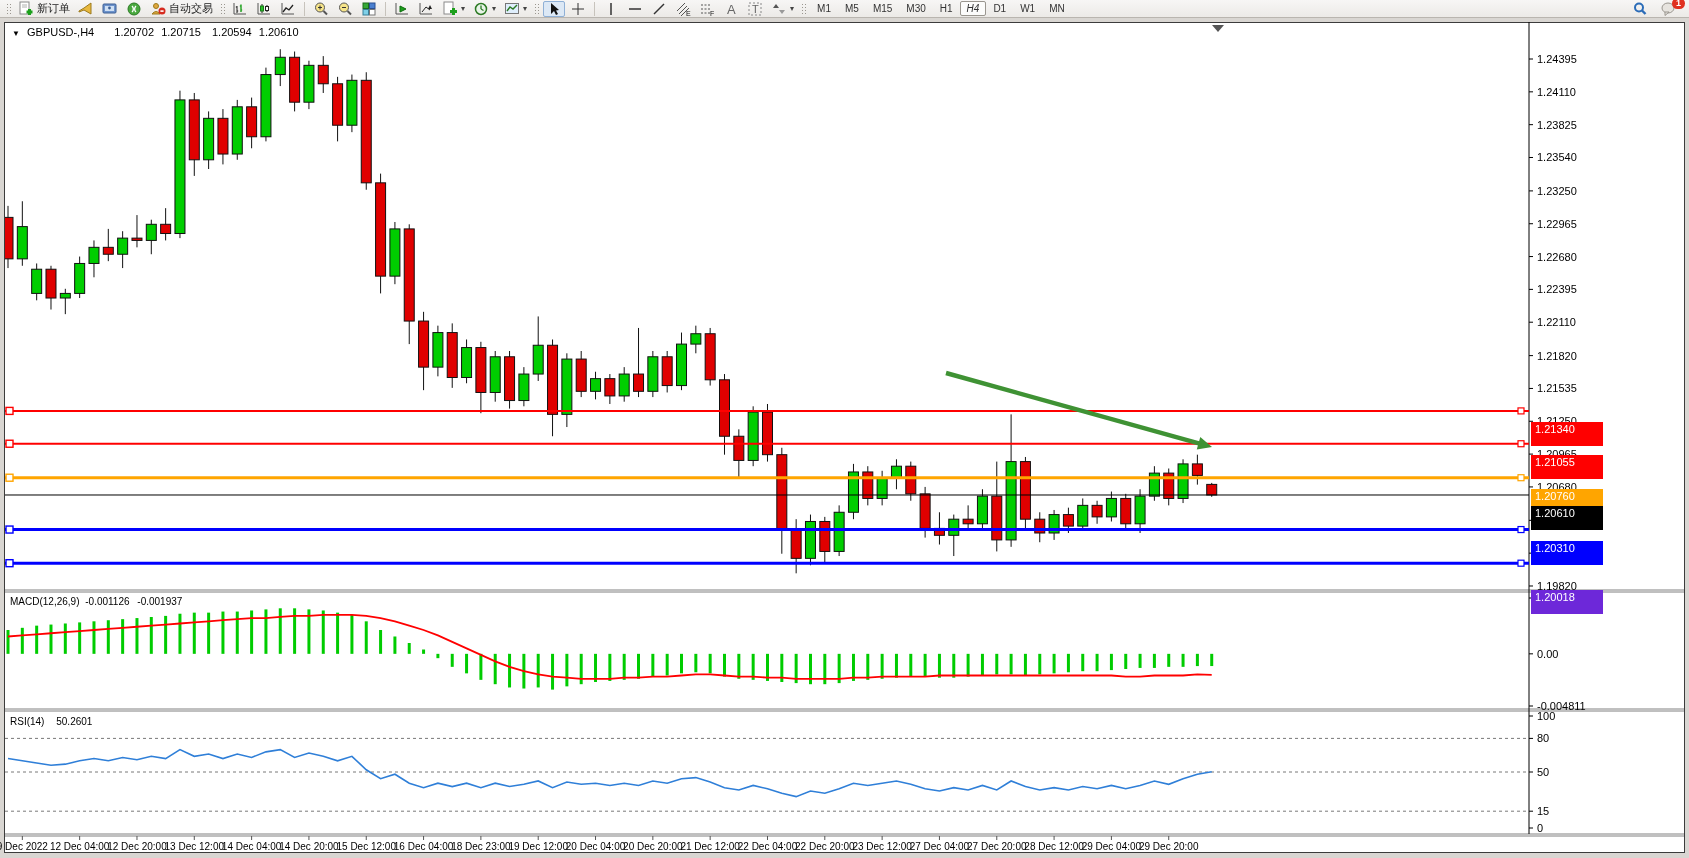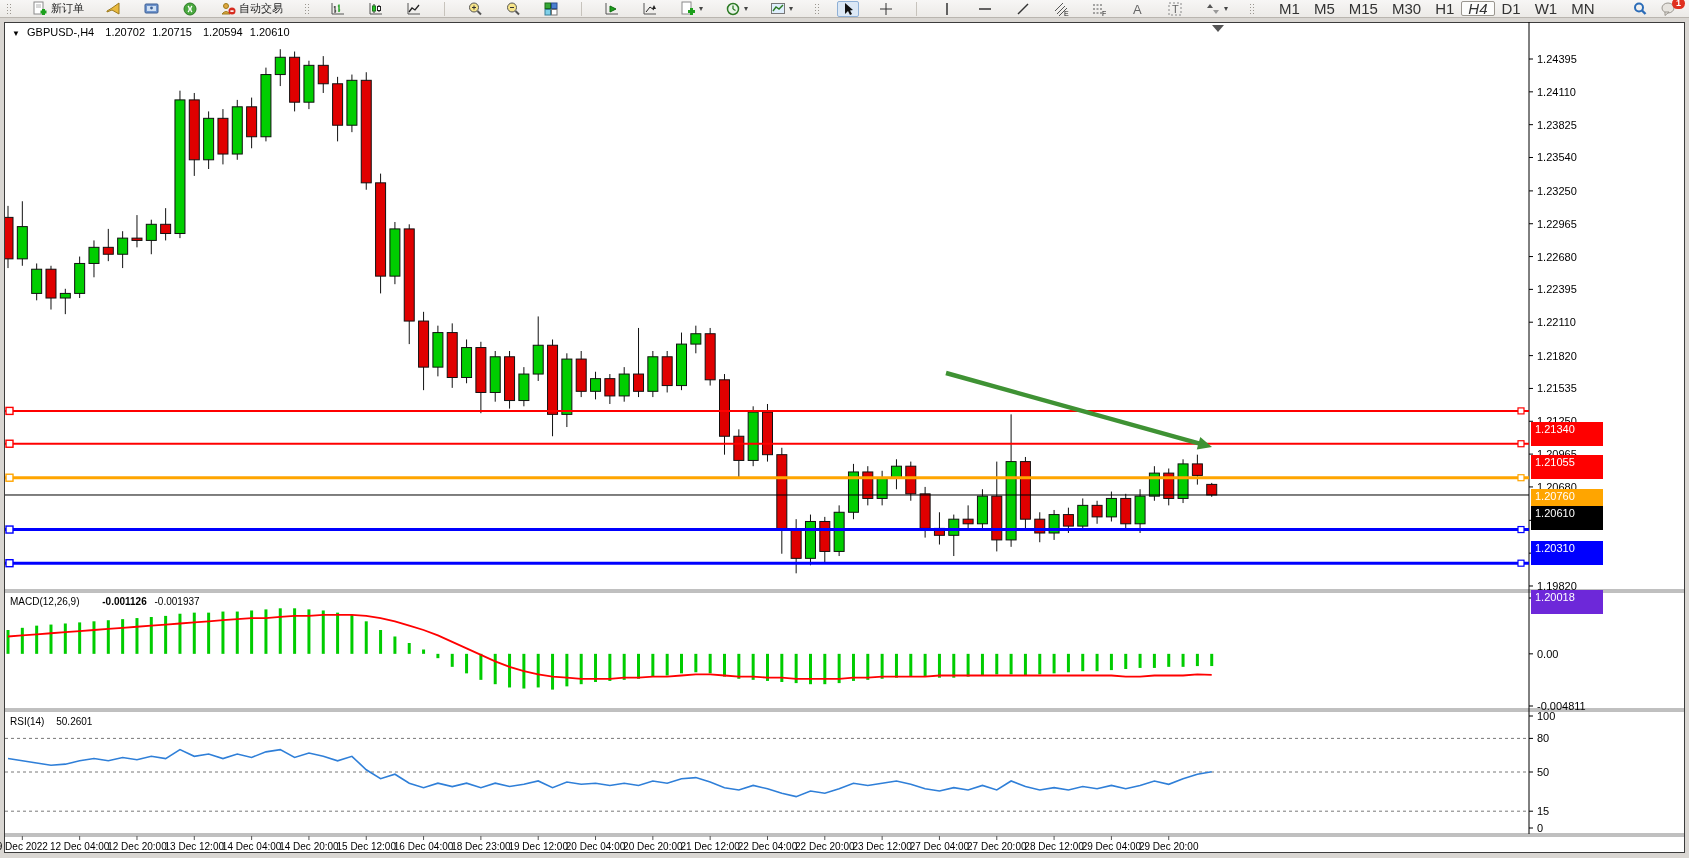--- a/index.html
+++ b/index.html
@@ -3,34 +3,34 @@
 <meta charset="utf-8">
 <style>
   * { margin:0; padding:0; box-sizing:border-box; }
   html,body { width:1689px; height:858px; overflow:hidden;
     font-family:"Liberation Sans", sans-serif; background:#d9d6d2; }
   .window { position:relative; width:1689px; height:858px; }
 
   
   .toolbar { position:absolute; left:0; top:0; width:1689px; height:18px;
     background:linear-gradient(#f7f6f5,#eceae7); border-bottom:1px solid #b9b5af;
-    display:flex; align-items:center; padding:0 4px; gap:16px; }
+    display:flex; align-items:center; padding:0 4px; gap:2px; }
   .grip { width:5px; height:12px; margin:0 2px;
     background-image:radial-gradient(circle,#9a968f 35%,transparent 40%);
     background-size:3px 3px; }
   .tsep { width:1px; height:14px; background:#c7c3bc; margin:0 3px; }
   .tbtn { height:16px; min-width:18px; display:flex; align-items:center;
     justify-content:center; gap:3px; padding:0 2px; border:1px solid transparent;
     border-radius:2px; cursor:default; }
   .tbtn.pressed { background:#dce8f5; border-color:#8fb0d6; }
   .tbtn svg { display:block; }
   .tlabel { font-size:11px; color:#222; white-space:nowrap; }
   .caret { font-size:8px; color:#444; line-height:8px; }
   .tf-wrap { display:flex; align-items:center; }
-  .tf-btn { font-size:15px; color:#333; padding:1px 6px; height:15px;
+  .tf-btn { font-size:10px; color:#333; padding:1px 6px; height:15px;
     display:flex; align-items:center; border:1px solid transparent; }
   .tf-btn.active { background:#fcfcfb; border:1px solid #9a968f; border-radius:2px;font-style:italic; }
   .toolbar-right { margin-left:auto; display:flex; align-items:center; gap:6px; padding-right:6px; }
   .badge { position:absolute; top:-4px; right:-7px; background:#e03020; color:#fff;
     font-size:9px; font-weight:bold; border-radius:7px; padding:0 4px; height:11px;
     line-height:11px; }
 
   
   .chart-frame { position:absolute; left:4px; top:22px; width:1681px; height:831px;
     background:#fff; border:1px solid #3c3c3c; }
@@ -755,29 +755,29 @@
         <line x1="1197.39" y1="653.8377672924405" x2="1197.39" y2="666.089549242044" stroke="#00CC00" stroke-width="3"></line>
         <line x1="1211.72" y1="653.8377672924405" x2="1211.72" y2="666.0461801023994" stroke="#00CC00" stroke-width="3"></line>
       </g>
       <polyline points="8,636.490111434595 22.33,635.4058829434796 36.66,634.3216544523642 50.99,633.2374259612488 65.32,632.1531974701335 79.65,631.0689689790182 93.98,629.9847404879029 108.31,628.9005119967875 122.64,627.8162835056721 136.97,626.7320550145567 151.3,625.6478265234414 165.63,624.5635980323261 179.96,623.4793695412108 194.29,622.3951410500954 208.62,621.31091255898 222.95,620.2266840678647 237.28,619.1424555767493 251.61,618.0582270856339 265.94,618.0582270856339 280.27,616.9739985945187 294.6,615.8897701034033 308.93,615.8897701034033 323.26,614.8055416122879 337.59,614.8055416122879 351.92,614.8055416122879 366.25,615.8897701034033 380.58,618.0582270856339 394.91,621.31091255898 409.24,625.6478265234414 423.57,629.9847404879029 437.9,635.4058829434796 452.23,641.9112538901717 466.56,648.4166248368638 480.89,654.9219957835559 495.22,661.427366730248 509.55,666.8485091858247 523.88,671.1854231502862 538.21,674.4381086236322 552.54,676.6065656058629 566.87,677.6907940969783 581.2,678.7750225880935 595.53,678.7750225880935 609.86,678.7750225880935 624.19,677.6907940969783 638.52,677.6907940969783 652.85,676.6065656058629 667.18,676.6065656058629 681.51,675.5223371147475 695.84,674.4381086236322 710.17,674.4381086236322 724.5,675.5223371147475 738.83,676.6065656058629 753.16,676.6065656058629 767.49,677.6907940969783 781.82,677.6907940969783 796.15,678.7750225880935 810.48,678.7750225880935 824.8100000000001,678.7750225880935 839.14,678.7750225880935 853.47,677.6907940969783 867.8,677.6907940969783 882.13,676.6065656058629 896.46,676.6065656058629 910.79,676.6065656058629 925.12,676.6065656058629 939.45,675.5223371147475 953.78,675.5223371147475 968.11,675.5223371147475 982.44,675.5223371147475 996.77,675.5223371147475 1011.1,675.5223371147475 1025.4299999999998,675.5223371147475 1039.76,675.5223371147475 1054.09,675.5223371147475 1068.42,675.5223371147475 1082.75,675.5223371147475 1097.08,675.5223371147475 1111.41,675.5223371147475 1125.74,676.6065656058629 1140.07,676.6065656058629 1154.4,675.5223371147475 1168.73,675.5223371147475 1183.06,675.5223371147475 1197.39,674.4381086236322 1211.72,674.8392731653448" fill="none" stroke="#FF0000" stroke-width="1.8" clip-path="url(#clipMacd)"></polyline>
       <polyline points="8,758.56 22.33,760.8 36.66,763.04 50.99,765.28 65.32,764.16 79.65,760.8 93.98,758.56 108.31,760.8 122.64,757.44 136.97,759.68 151.3,756.3199999999999 165.63,758.56 179.96,749.6 194.29,756.3199999999999 208.62,754.08 222.95,758.56 237.28,754.08 251.61,757.44 265.94,751.84 280.27,749.6 294.6,757.44 308.93,752.96 323.26,756.3199999999999 337.59,760.8 351.92,756.3199999999999 366.25,769.76 380.58,778.72 394.91,774.24 409.24,783.2 423.57,787.68 437.9,783.2 452.23,786.56 466.56,783.2 480.89,787.68 495.22,783.2 509.55,786.56 523.88,784.3199999999999 538.21,780.96 552.54,787.68 566.87,782.08 581.2,784.3199999999999 595.53,783.2 609.86,785.44 624.19,783.2 638.52,785.44 652.85,780.96 667.18,783.2 681.51,778.72 695.84,777.6 710.17,782.08 724.5,787.68 738.83,789.92 753.16,785.44 767.49,788.8 781.82,793.28 796.15,796.64 810.48,791.04 824.8100000000001,793.28 839.14,788.8 853.47,783.2 867.8,785.44 882.13,783.2 896.46,780.96 910.79,784.3199999999999 925.12,788.8 939.45,791.04 953.78,787.68 968.11,789.92 982.44,785.44 996.77,789.92 1011.1,780.96 1025.4299999999998,786.56 1039.76,789.92 1054.09,787.68 1068.42,789.92 1082.75,786.56 1097.08,788.8 1111.41,785.44 1125.74,788.8 1140.07,785.44 1154.4,780.96 1168.73,784.3199999999999 1183.06,778.72 1197.39,774.24 1211.72,771.7088" fill="none" stroke="#2F7FD8" stroke-width="1.6" clip-path="url(#clipRsi)"></polyline>
     </svg>
 
   <div class="overlay-label" style="left:12px;top:26px;">
     <span style="font-size:8px;">▼</span>
     <span style="margin-left:4px;">GBPUSD-,H4</span>
-    <span style="margin-left:8px;">1.20702</span>
+    <span style="margin-left:17px;">1.20702</span>
     <span style="margin-left:4px;">1.20715</span>
     <span style="margin-left:8px;">1.20594</span>
     <span style="margin-left:4px;">1.20610</span>
   </div>
 
   <div class="sub-label" style="left:10px;top:596px;">
     <span>MACD(12,26,9)</span>
-    <span style="margin-left:20px;font-weight:bold;">-0.001126</span>
+    <span style="margin-left:3px;">-0.001126</span>
     <span style="margin-left:5px;">-0.001937</span>
   </div>
 
   <div class="sub-label" style="left:10px;top:716px;">
     <span>RSI(14)</span>
     <span style="margin-left:9px;">50.2601</span>
   </div>
 
 <div class="price-tag" style="top: 421.905px; background: rgb(255, 0, 0);">1.21340</div>
     <div class="price-tag" style="top: 454.735px; background: rgb(255, 0, 0);">1.21055</div>

